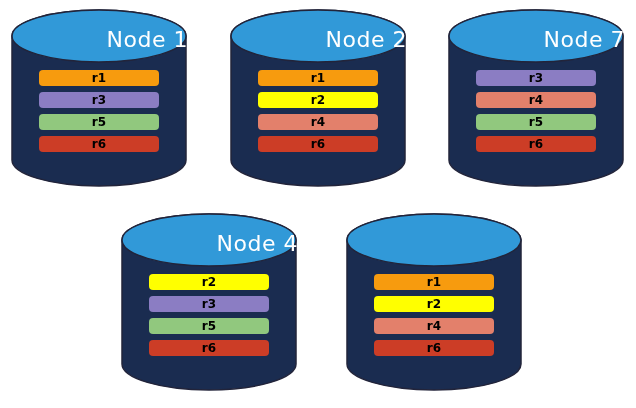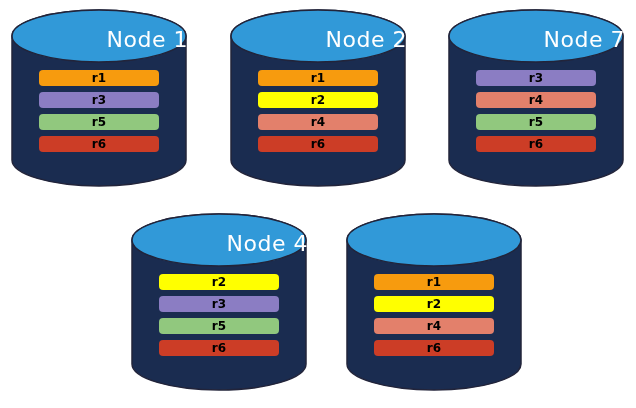--- a/index.html
+++ b/index.html
@@ -140,21 +140,21 @@
           <span class="replica-label" style="color: rgb(0, 0, 0);">r4</span>
         </div>
         <div class="replica-bar" style="background: rgb(145, 200, 126);">
           <span class="replica-label" style="color: rgb(0, 0, 0);">r5</span>
         </div>
         <div class="replica-bar" style="background: rgb(204, 61, 38);">
           <span class="replica-label" style="color: rgb(0, 0, 0);">r6</span>
         </div>
       </div>
     </div>
-    <div class="node-cylinder" style="left: 130px; top: 212px; width: 178px; height: 180px;">
+    <div class="node-cylinder" style="left: 120px; top: 212px; width: 178px; height: 180px;">
       <svg class="cyl-svg" viewBox="0 0 178 180" preserveAspectRatio="none">
         <path d="M 2 28 L 2 152 A 87 26 0 0 0 176 152 L 176 28 A 87 26 0 0 0 2 28 Z" fill="#1a2c50" stroke="#22243a" stroke-width="1.5"></path>
         <ellipse cx="89" cy="28" rx="87" ry="26" fill="#3199d8" stroke="#22243a" stroke-width="1.5"></ellipse>
       </svg>
       <div class="node-title" style="top: 19px; color: rgb(255, 255, 255);">Node  4</div>
       <div class="replica-stack" style="top: 62px; padding-left: 29px; padding-right: 29px; box-sizing: border-box;">
         <div class="replica-bar" style="background: rgb(255, 255, 0);">
           <span class="replica-label" style="color: rgb(0, 0, 0);">r2</span>
         </div>
         <div class="replica-bar" style="background: rgb(139, 125, 195);">

